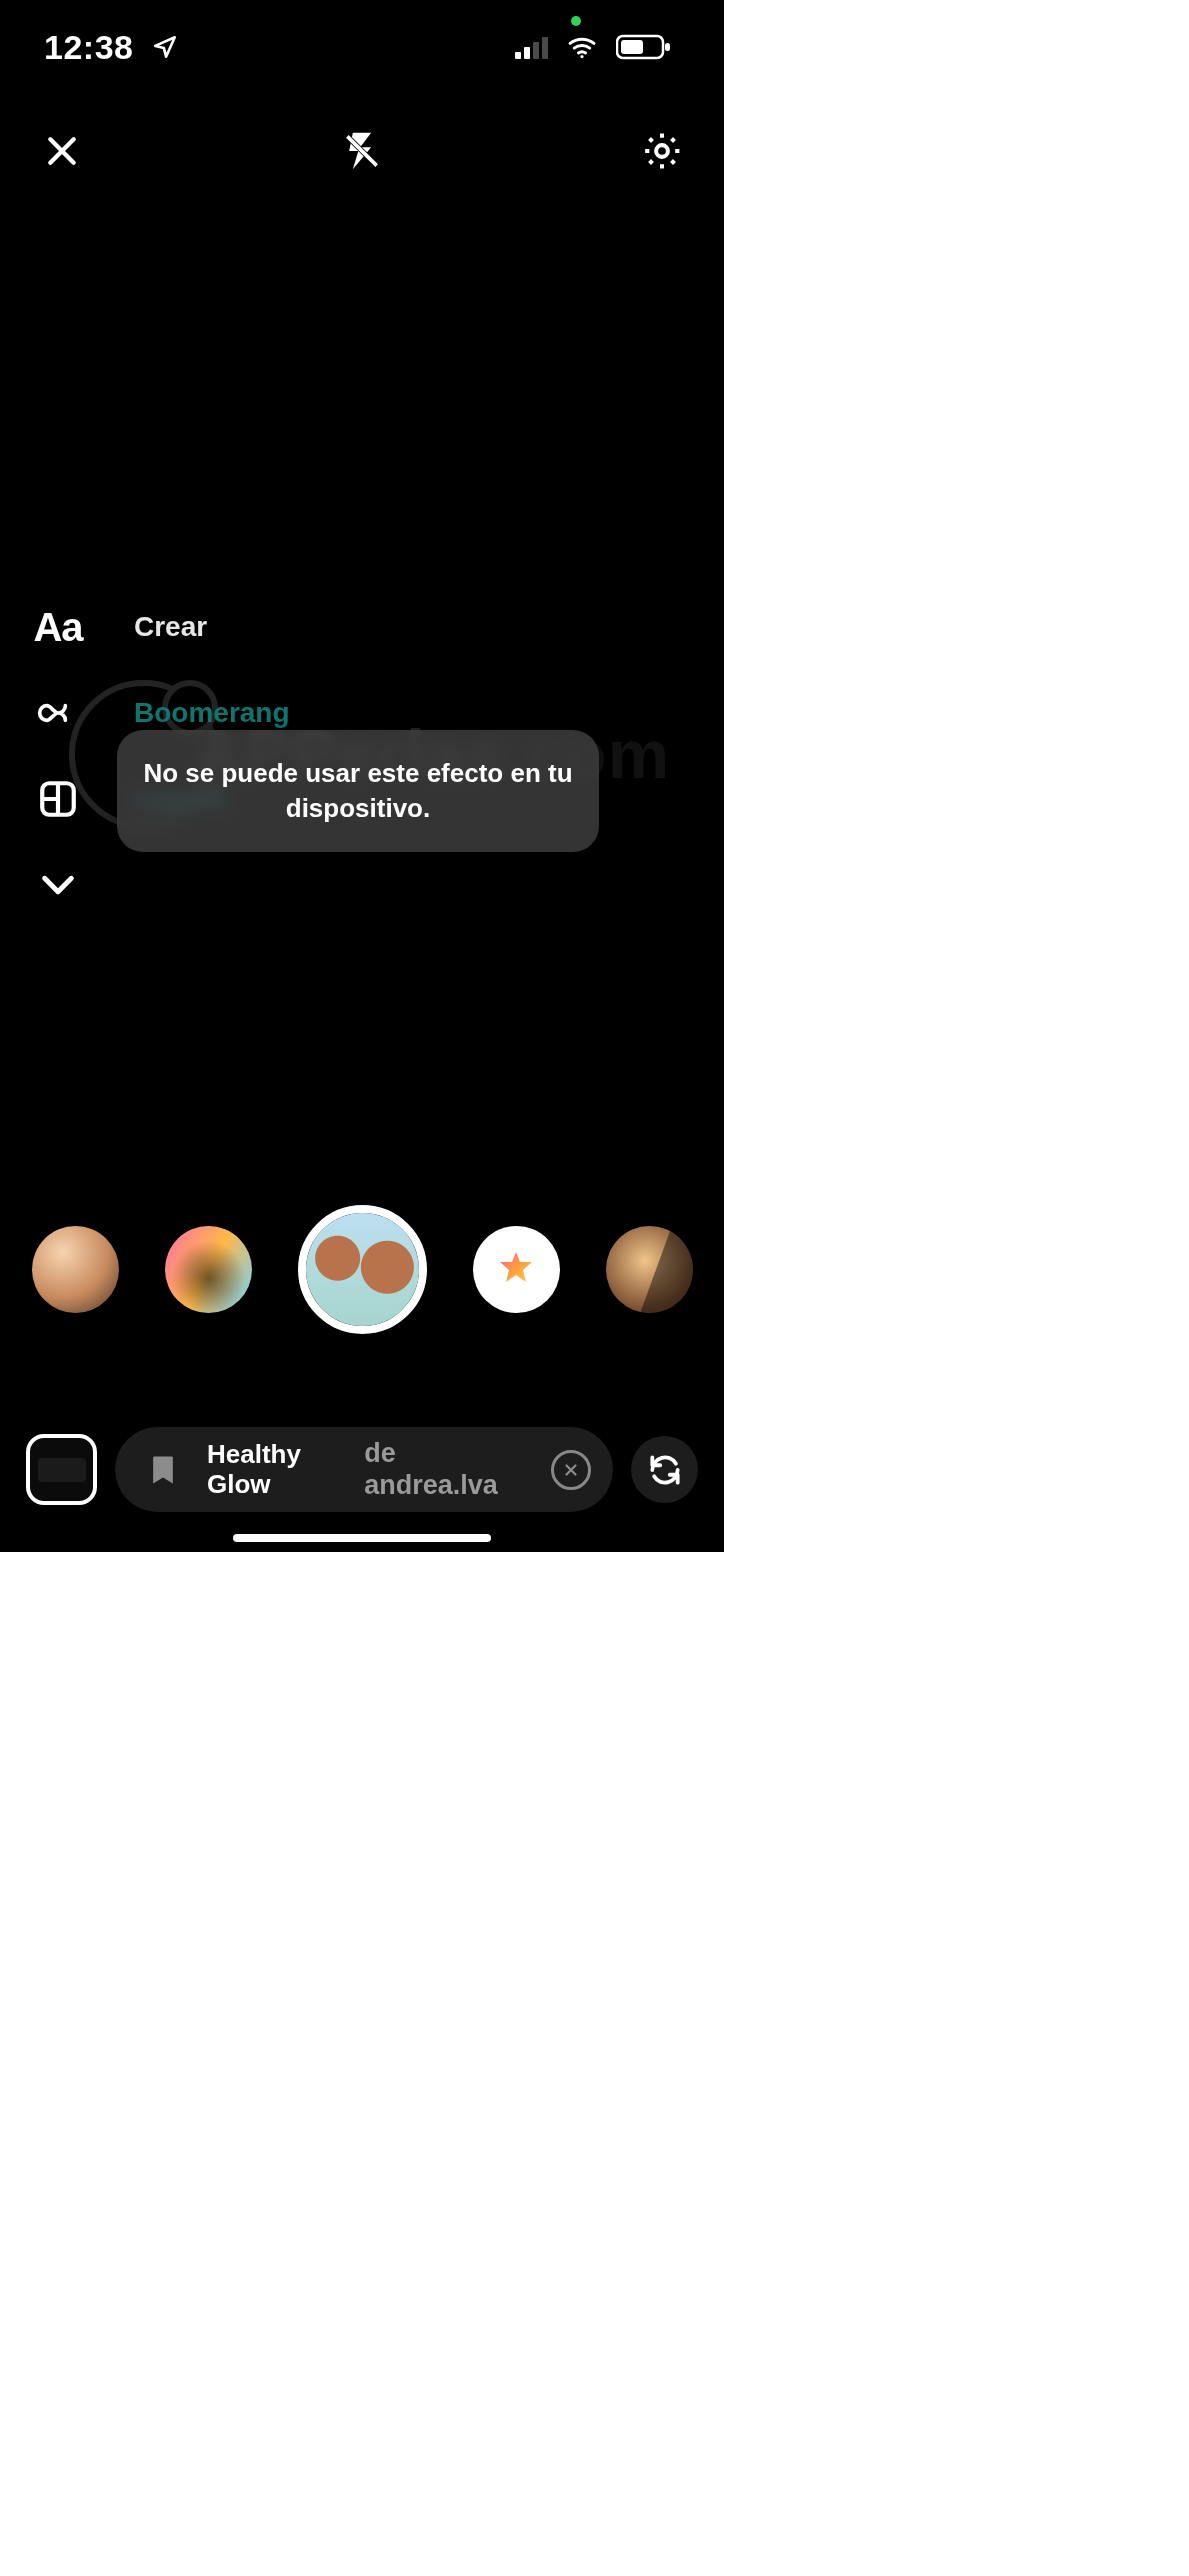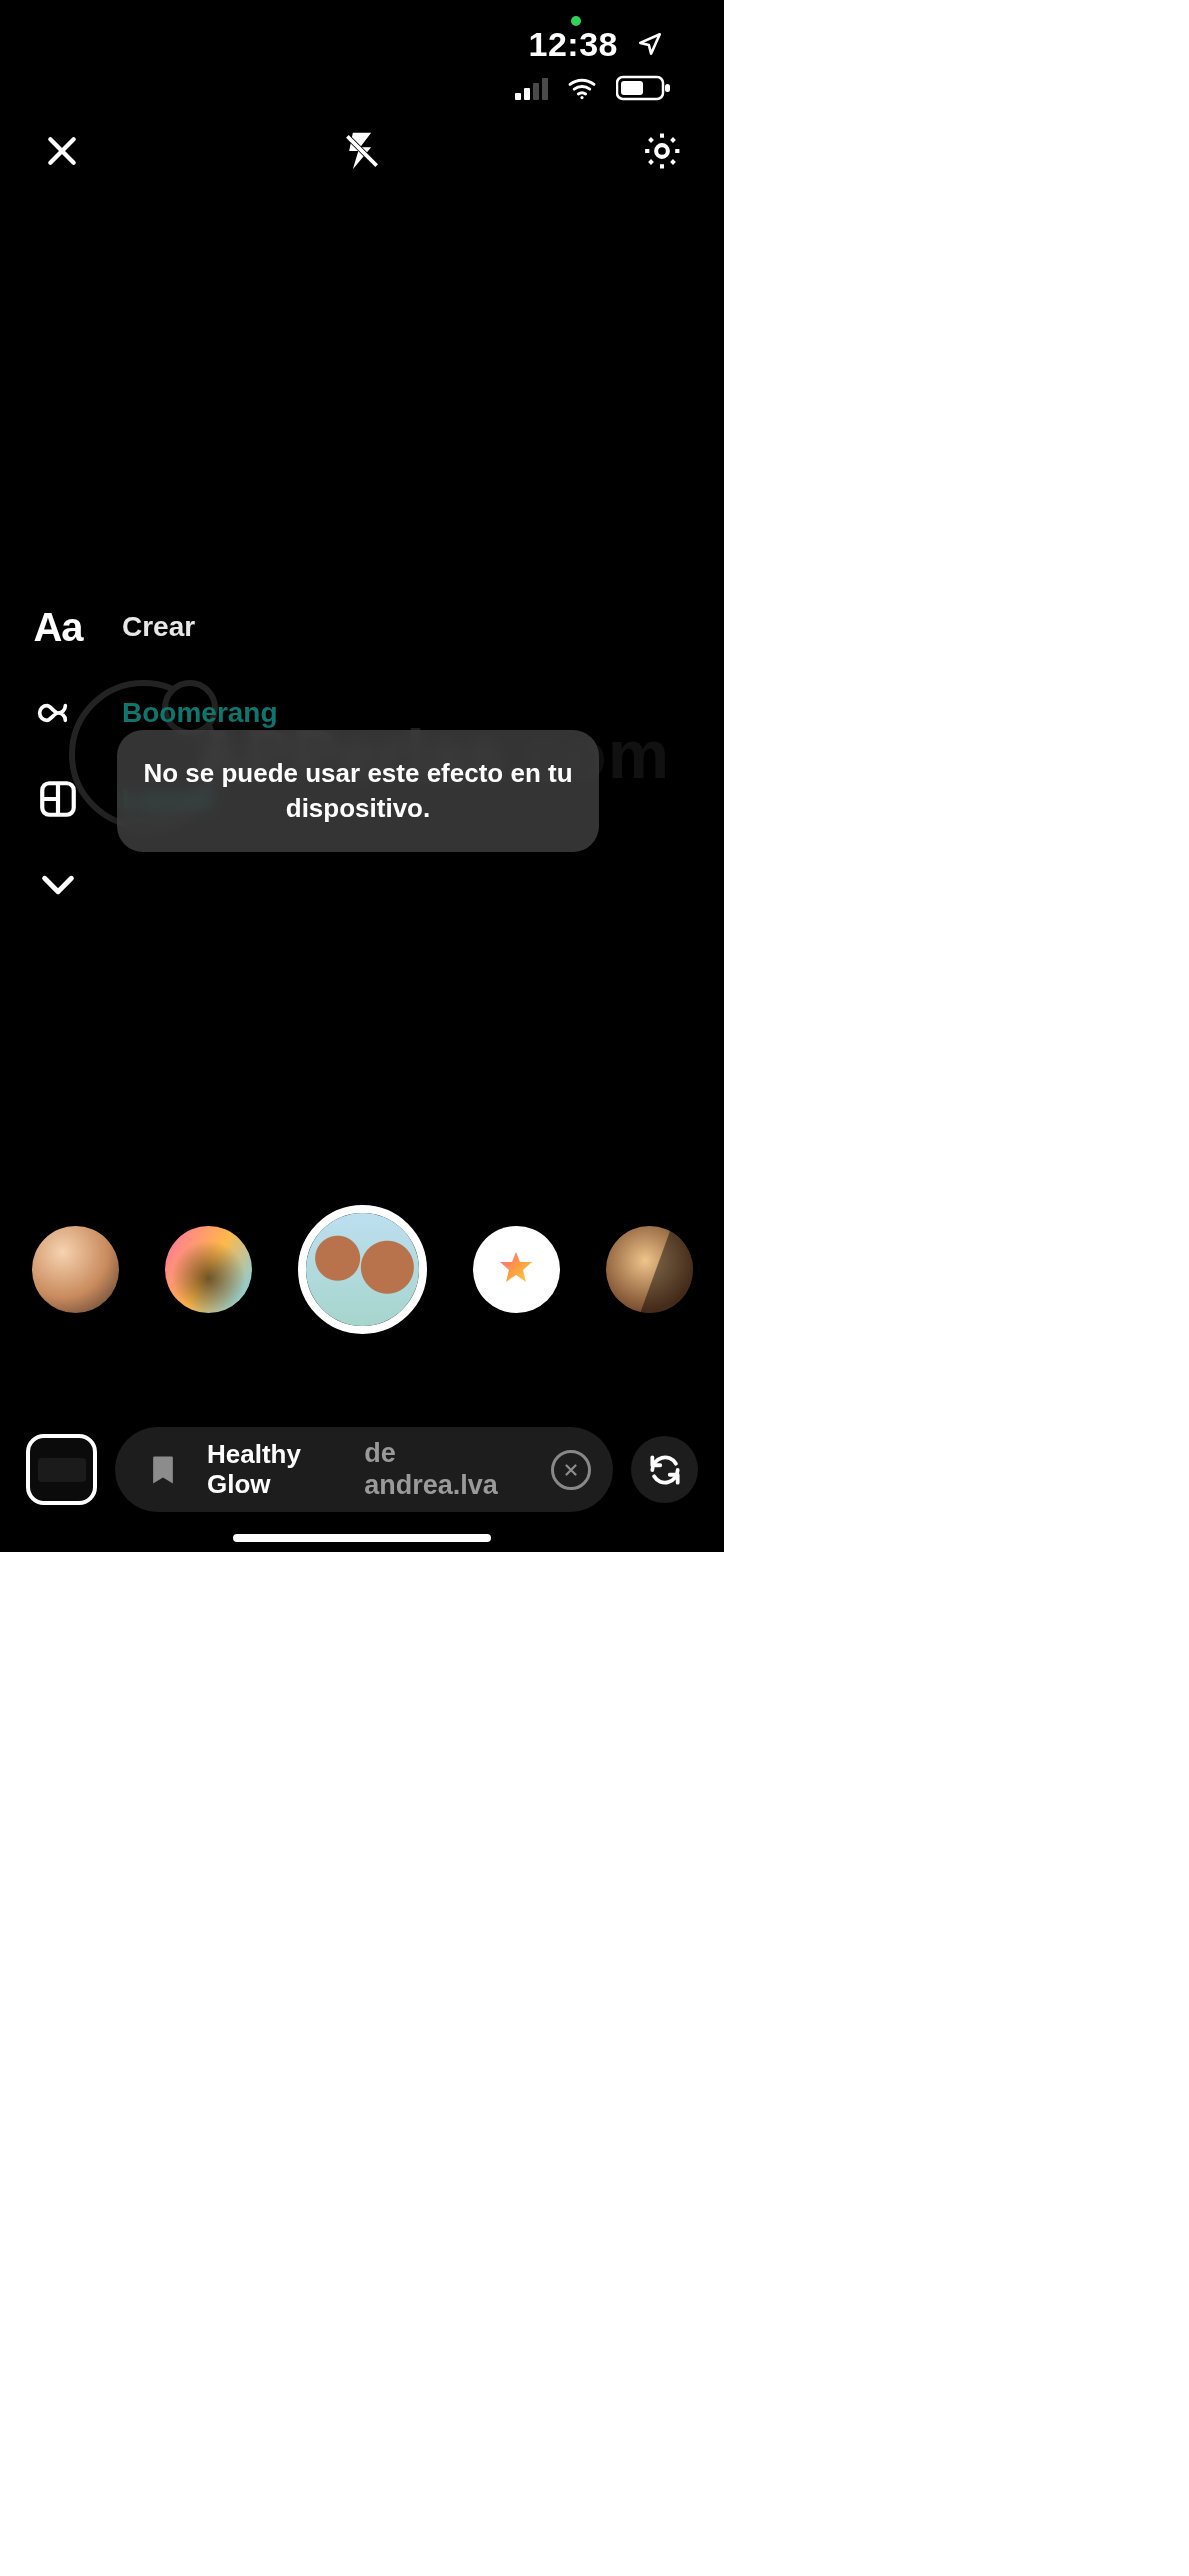--- a/index.html
+++ b/index.html
@@ -10,24 +10,23 @@
     left: 0; top: 0;
     width: 724px; height: 1552px;
     background: #000;
   }
 
   
   .statusbar {
     position: absolute;
     top: 22px; left: 0; right: 0;
     height: 50px;
-    display: flex; align-items: flex-end; justify-content: space-between;
+    display: flex; align-items: center; justify-content: space-between;
     padding: 0 52px 0 44px;
     color: #fff;
-    flex-direction: column;
   }
   .time-wrap { display: flex; align-items: center; gap: 10px; font-weight: 700; font-size: 34px; letter-spacing: 0.5px; }
   .status-right { display: flex; align-items: center; gap: 12px; }
   .green-dot { position: absolute; top: 16px; right: 143px; width: 10px; height: 10px; border-radius: 50%; background: #30d158; }
 
   .bars { display: flex; align-items: flex-end; gap: 3px; height: 24px; }
   .bars span { display: block; width: 6px; background: #fff; border-radius: 1px; }
   .bars span:nth-child(1){height:7px}
   .bars span:nth-child(2){height:12px}
   .bars span:nth-child(3){height:17px; background:#4a4a4a}
@@ -46,21 +45,21 @@
 
   
   .tools {
     position: absolute;
     left: 36px;
     top: 605px;
     display: flex; flex-direction: column; gap: 42px;
     color: #fff;
   }
   .tool-row { display: flex; align-items: center; gap: 42px; font-weight: 700; font-size: 28px; text-align: center; }
-  .tool-row .lbl { color: #e7e7e7; }
+  .tool-row .lbl { color: #e7e7e7; margin-left: 12px; }
   .tool-row .lbl.dim { color: #0f766e; }
 
   
   .toast {
     position: absolute;
     left: 117px;
     top: 730px;
     width: 482px;
     background: rgba(70,70,70,0.75);
     border-radius: 26px;

